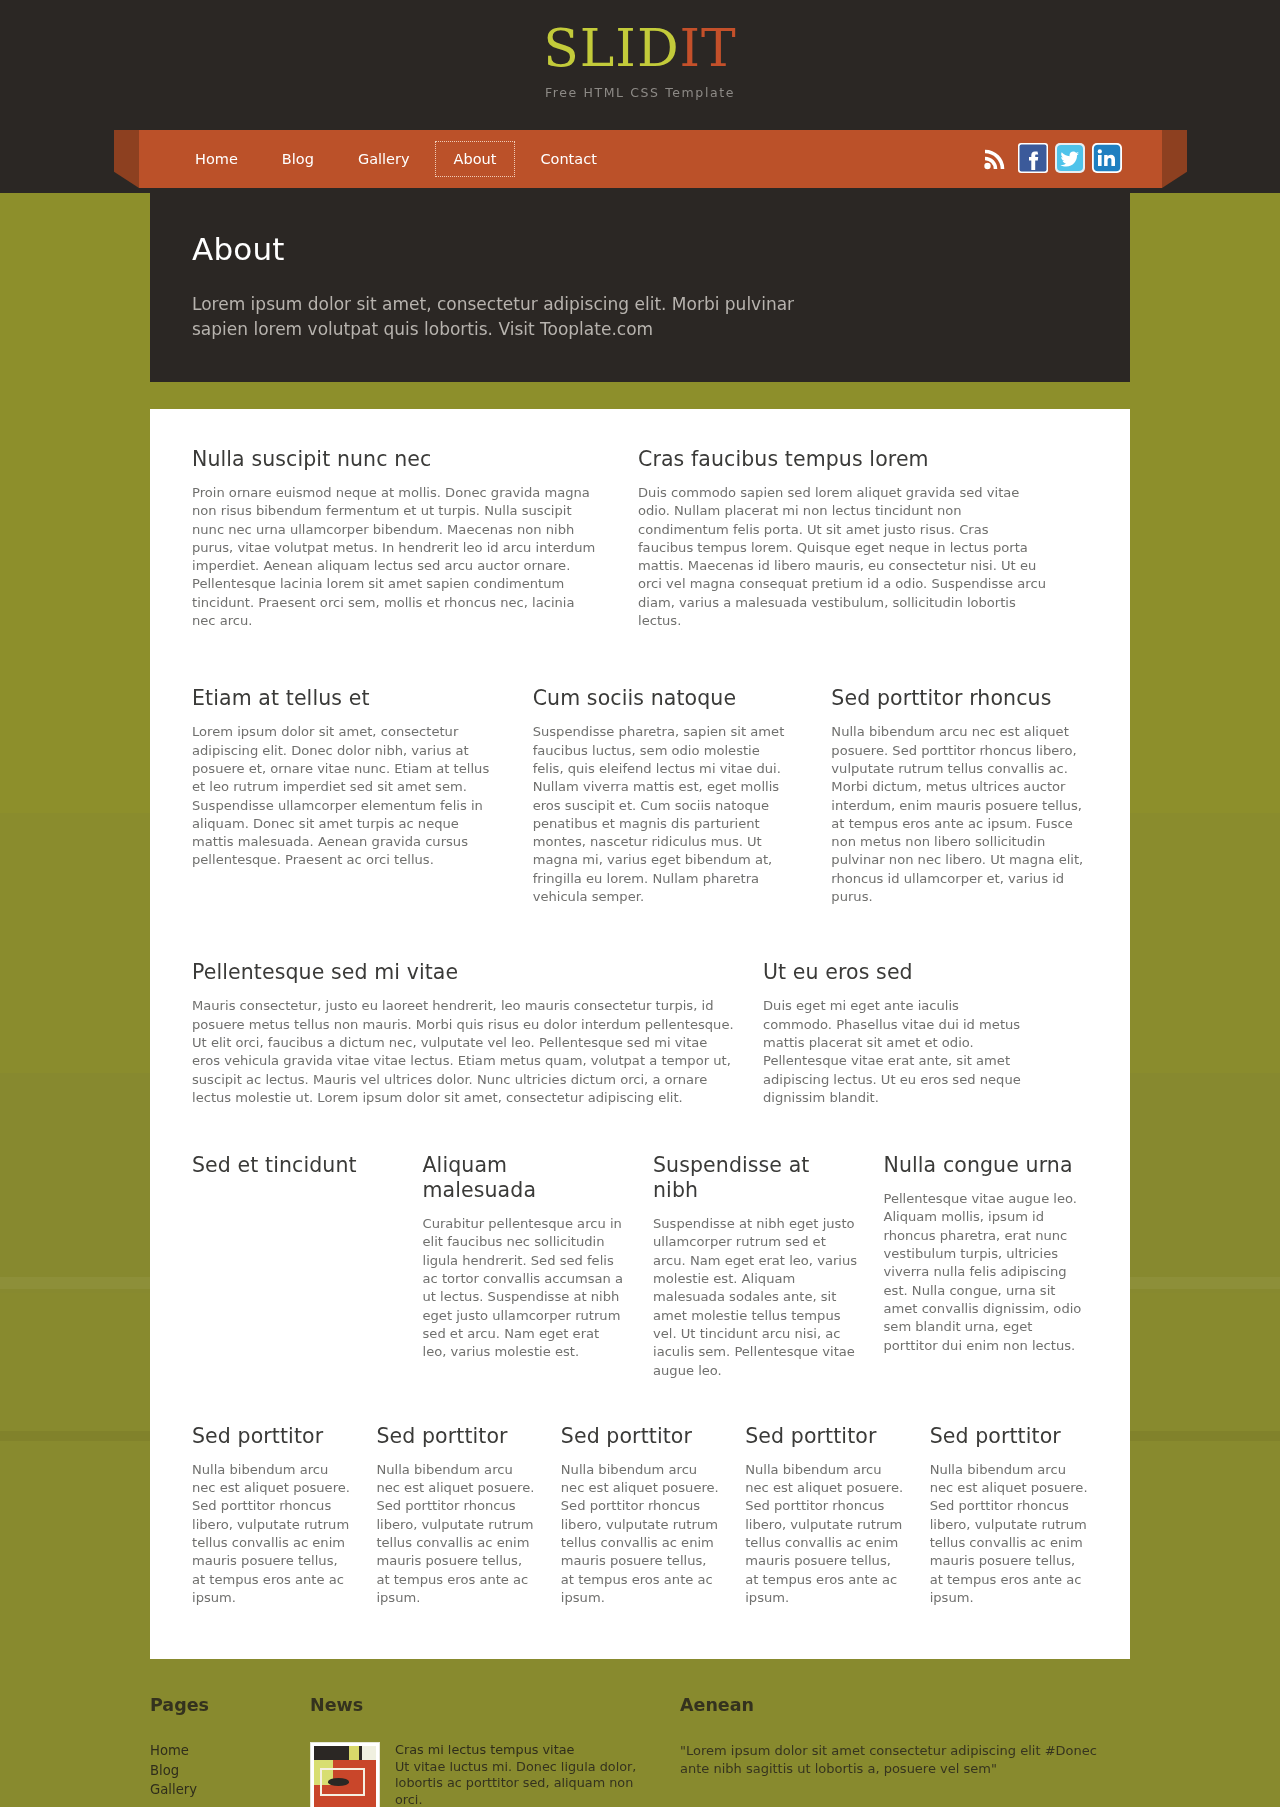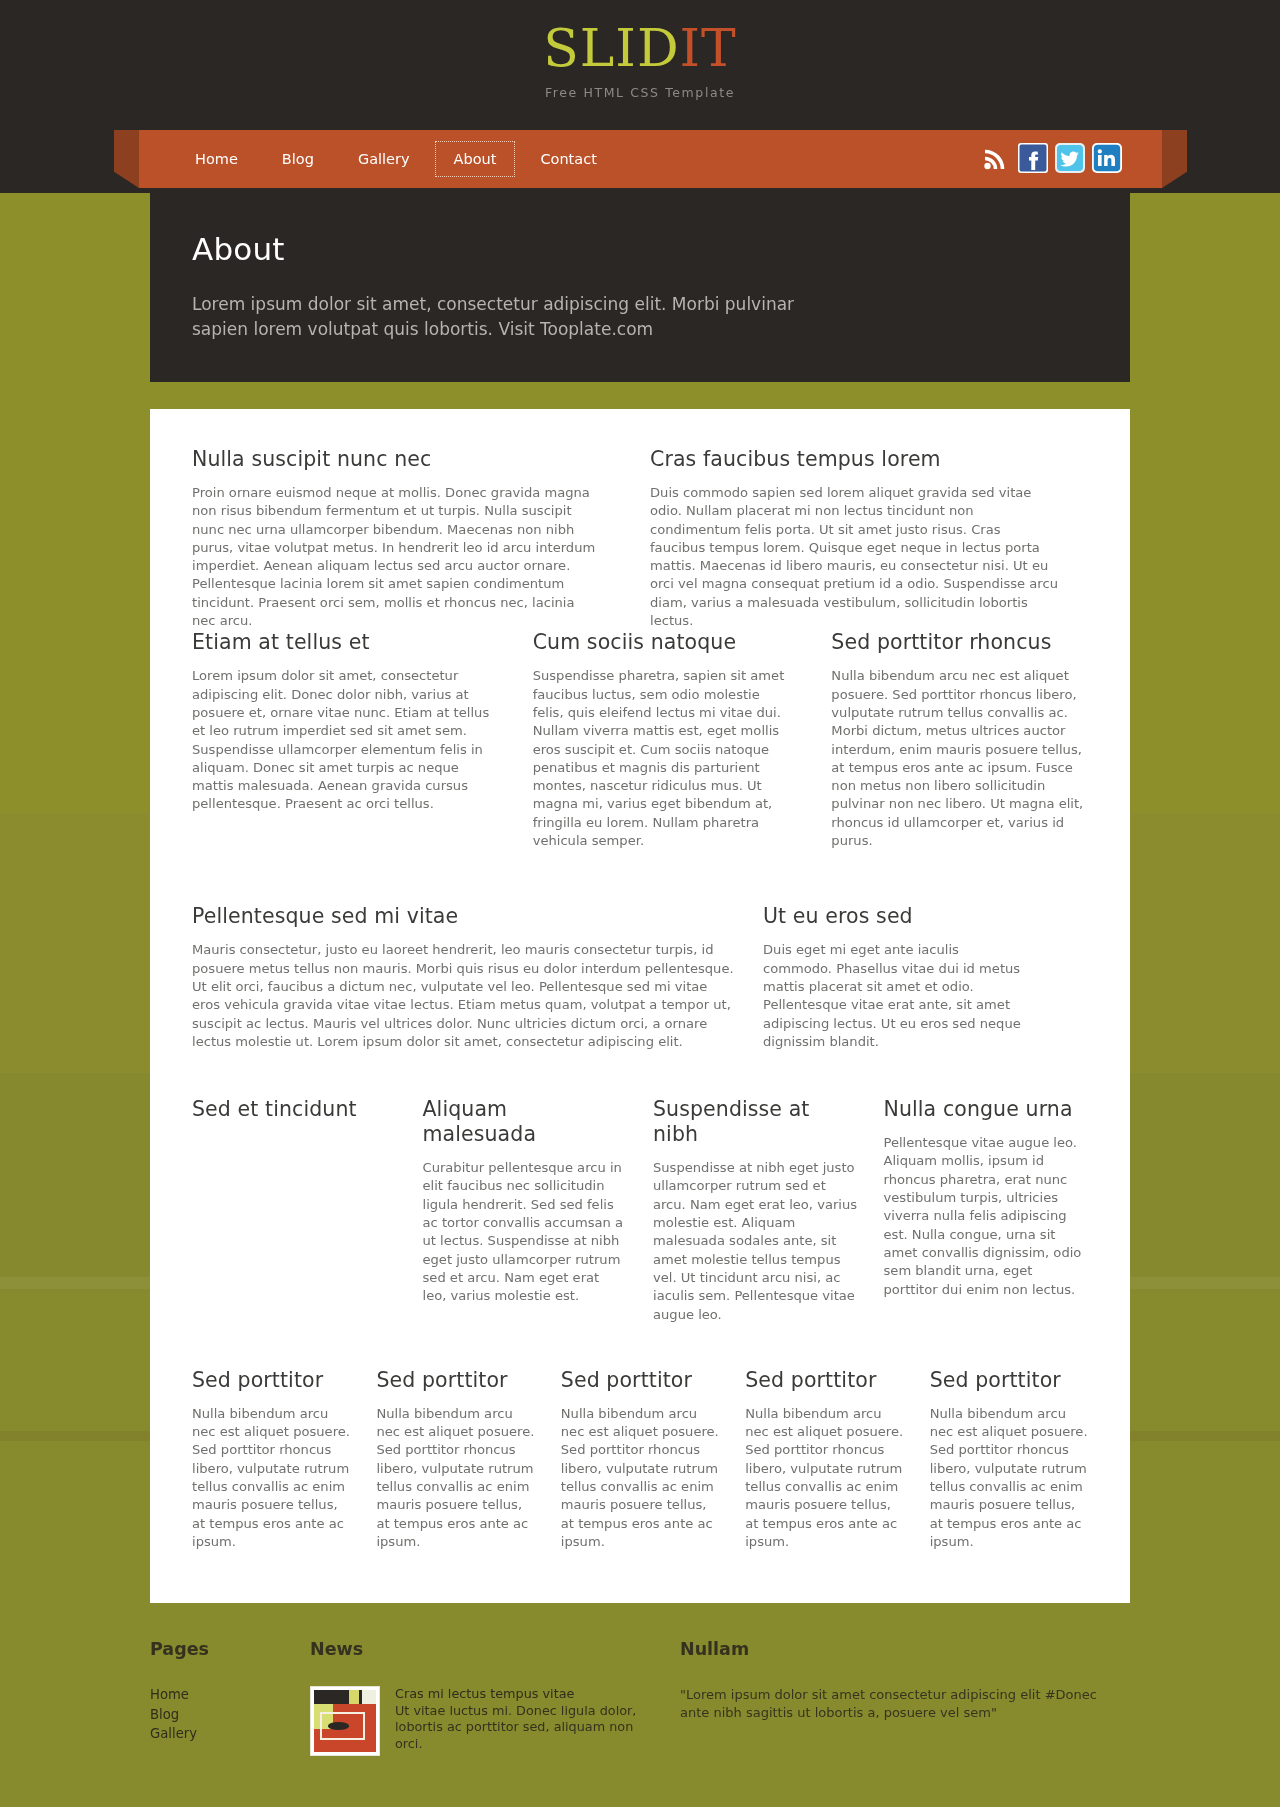--- a/index.html
+++ b/index.html
@@ -113,24 +113,24 @@
     padding: 38px 42px 52px 42px;
   }
   h3.sec {
     font-size: 20.5px; font-weight: normal; color: #3a3a38;
     margin-bottom: 12px; line-height: 25px; letter-spacing: .1px;
   }
   p.body {
     font-size: 13.1px; line-height: 18.3px; color: #70706e;
   }
   .row { display: flex; }
-  .gap-54 { gap: 50px; }
+  .gap-54 { gap: 38px; }
   .gap-42 { gap: 42px; }
   .gap-30 { gap: 26px; }
-  .mt-56 { }
+  .mt-56 { margin-top: 56px; }
   .mt-54 { margin-top: 54px; }
   .mt-44 { margin-top: 44px; }
   .mt-46 { margin-top: 46px; }
   .col-2 { width: 408px; }
   .col-3 { width: 275px; }
   .col-3w { width: 320px; }
   .col-4 { width: 208px; }
   .col-5 { width: 163px; }
   .wide-1 { width: 545px; }
   .wide-2 { width: 263px; }
@@ -346,20 +346,20 @@
         </div>
         <div class="news-body">
           <a class="news-title" href="#">Cras mi lectus tempus vitae</a>
           <span>Ut vitae luctus mi. Donec ligula dolor, lobortis ac porttitor sed, aliquam non orci.</span>
         </div>
       </div>
 
     </div>
 
     <div class="f-col-tw">
-      <h4 class="ftitle">Nullam</h4>
+      <h4 class="ftitle">Aenean</h4>
       <p class="tw-quote">"Lorem ipsum dolor sit amet consectetur adipiscing elit #Donec ante nibh sagittis ut lobortis a, posuere vel sem"</p>
 
     </div>
 
   </div>
 
 </div>
 
 </body></html>

